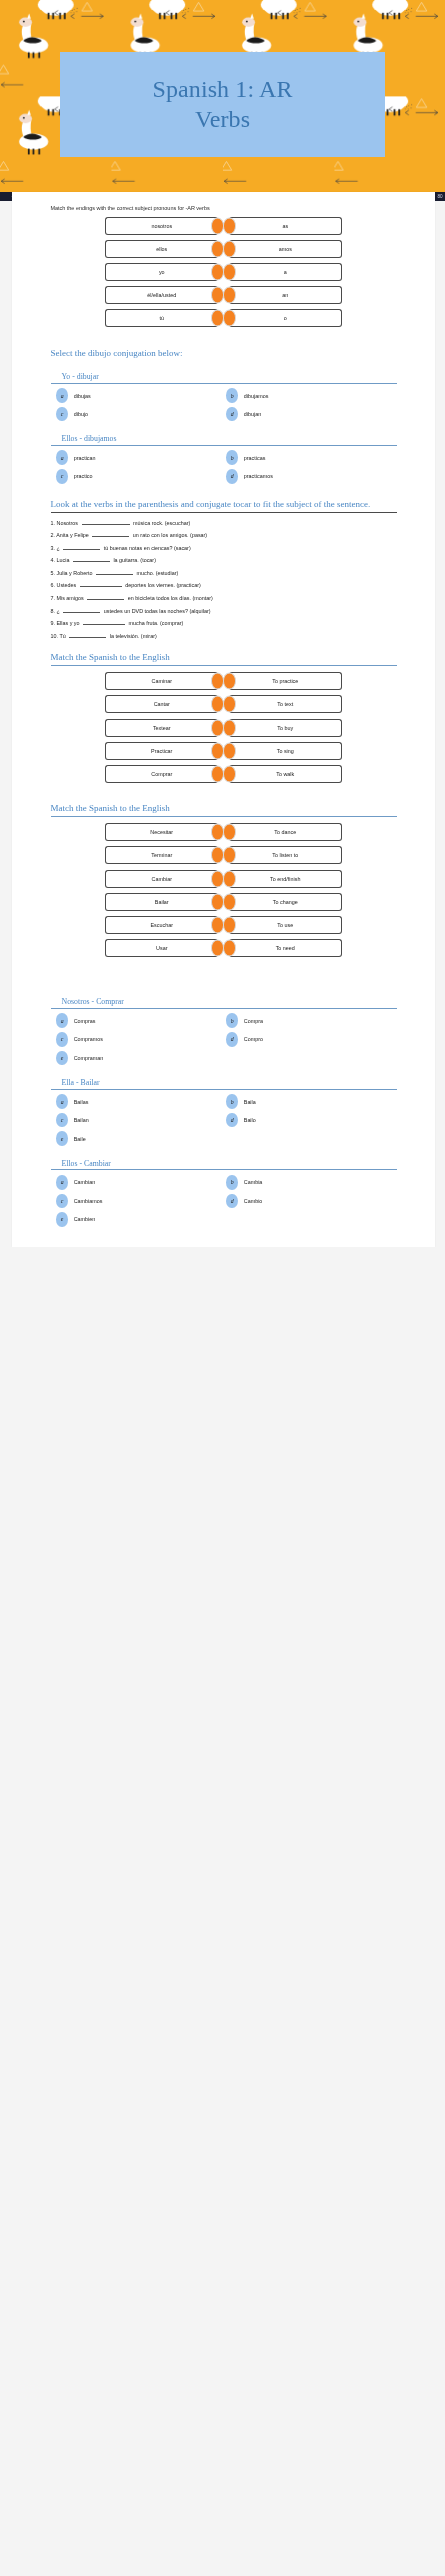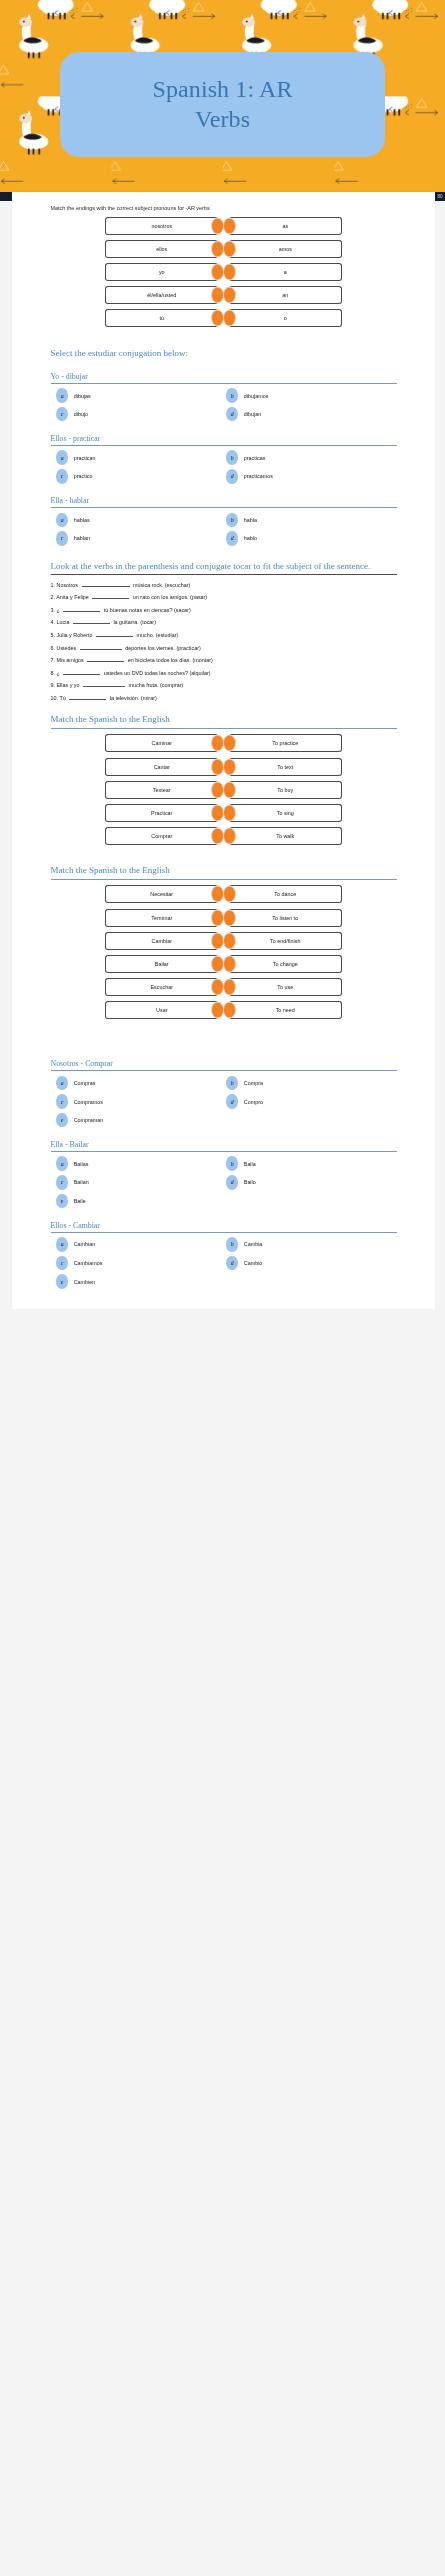--- a/index.html
+++ b/index.html
@@ -18,21 +18,21 @@
     height: 192px;
     background: #f6ab24;
     overflow: hidden;
   }
   .hero-pattern { position: absolute; inset: 0; }
   .hero-title-box {
     position: absolute;
     left: 60px; top: 52px;
     width: 325px; height: 105px;
     background: #9bc4ee;
-    display: flex; align-items: center; justify-content: center; border-radius: 19px;
+    display: flex; align-items: center; justify-content: center;
   }
   .hero-title {
     font-family: "Liberation Serif", serif;
     font-size: 24px;
     line-height: 1.22;
     color: #3a76b0;
     text-align: center;
     letter-spacing: 0.1px;
   }
 
@@ -72,20 +72,21 @@
     color: #4a87c4;
     font-size: 9px;
     line-height: 1.3;
   }
   h3.q-title {
     font-family: "Liberation Serif", serif;
     font-weight: normal;
     color: #4a87c4;
     font-size: 7.8px;
     margin-bottom: 1.7px;
+    margin-left: 11px;
   }
   .rule { border-bottom: 0.6px solid #6f9bc6; margin: 1.7px 0 4.6px 0; }
   .rule-dark { border-bottom: 0.6px solid #4a4a4a; margin: 1.7px 0 5.2px 0; }
 
   .instruction {
     font-size: 5.5px;
     color: #2d2d2d;
     letter-spacing: -0.03px;
   }
 
@@ -301,21 +302,21 @@
               <span class="dot"></span>
               <span class="match-label">o</span>
             </div>
           </div>
         </div>
     </section>
 
     <div class="spacer-md"></div>
 
     <section>
-      <h2 class="section-title">Select the estudiar conjugation below:</h2>
+      <h2 class="section-title">Select the dibujo conjugation below:</h2>
       <div id="mc-group-1">
           <div class="mc-block">
             <h3 class="q-title">Yo - dibujar</h3>
             <div class="rule"></div>
             <div class="mc-grid">
               <div class="mc-opt">
                 <span class="bubble">a</span>
                 <span class="mc-text">dibujas</span>
               </div>
               <div class="mc-opt">
@@ -326,60 +327,38 @@
                 <span class="bubble">c</span>
                 <span class="mc-text">dibujo</span>
               </div>
               <div class="mc-opt">
                 <span class="bubble">d</span>
                 <span class="mc-text">dibujan</span>
               </div>
             </div>
           </div>
           <div class="mc-block">
-            <h3 class="q-title">Ellos - practicar</h3>
+            <h3 class="q-title">Ellos - dibujamos</h3>
             <div class="rule"></div>
             <div class="mc-grid">
               <div class="mc-opt">
                 <span class="bubble">a</span>
                 <span class="mc-text">practican</span>
               </div>
               <div class="mc-opt">
                 <span class="bubble">b</span>
                 <span class="mc-text">practicas</span>
               </div>
               <div class="mc-opt">
                 <span class="bubble">c</span>
                 <span class="mc-text">practico</span>
               </div>
               <div class="mc-opt">
                 <span class="bubble">d</span>
                 <span class="mc-text">practicamos</span>
-              </div>
-            </div>
-          </div>
-          <div class="mc-block">
-            <h3 class="q-title">Ella - hablar</h3>
-            <div class="rule"></div>
-            <div class="mc-grid">
-              <div class="mc-opt">
-                <span class="bubble">a</span>
-                <span class="mc-text">hablas</span>
-              </div>
-              <div class="mc-opt">
-                <span class="bubble">b</span>
-                <span class="mc-text">habla</span>
-              </div>
-              <div class="mc-opt">
-                <span class="bubble">c</span>
-                <span class="mc-text">hablan</span>
-              </div>
-              <div class="mc-opt">
-                <span class="bubble">d</span>
-                <span class="mc-text">hablo</span>
               </div>
             </div>
           </div>
         </div>
     </section>
 
     <div class="spacer-md"></div>
 
     <section>
       <h2 class="section-title">Look at the verbs in the parenthesis and conjugate tocar to fit the subject of the sentence.</h2>

